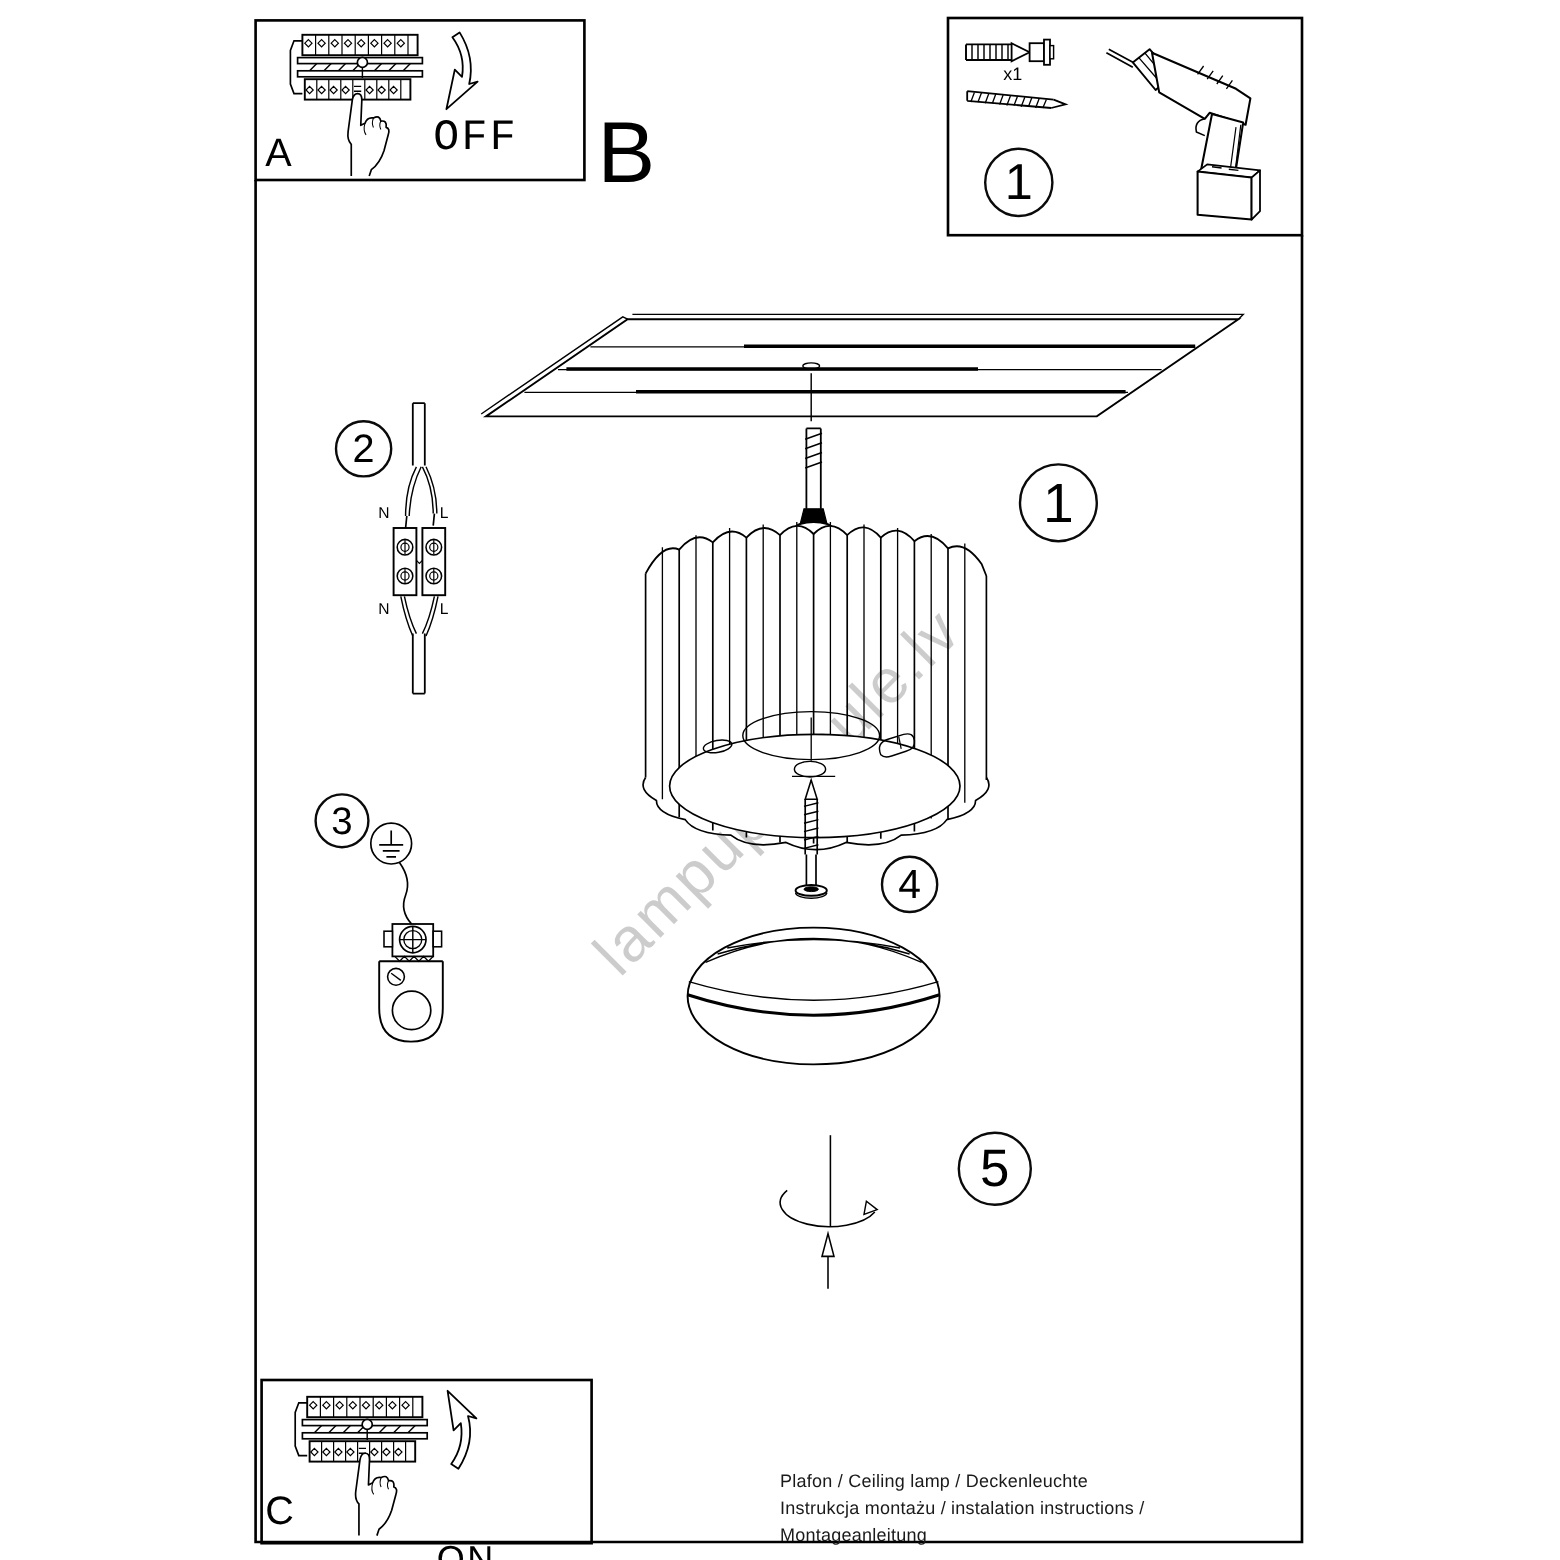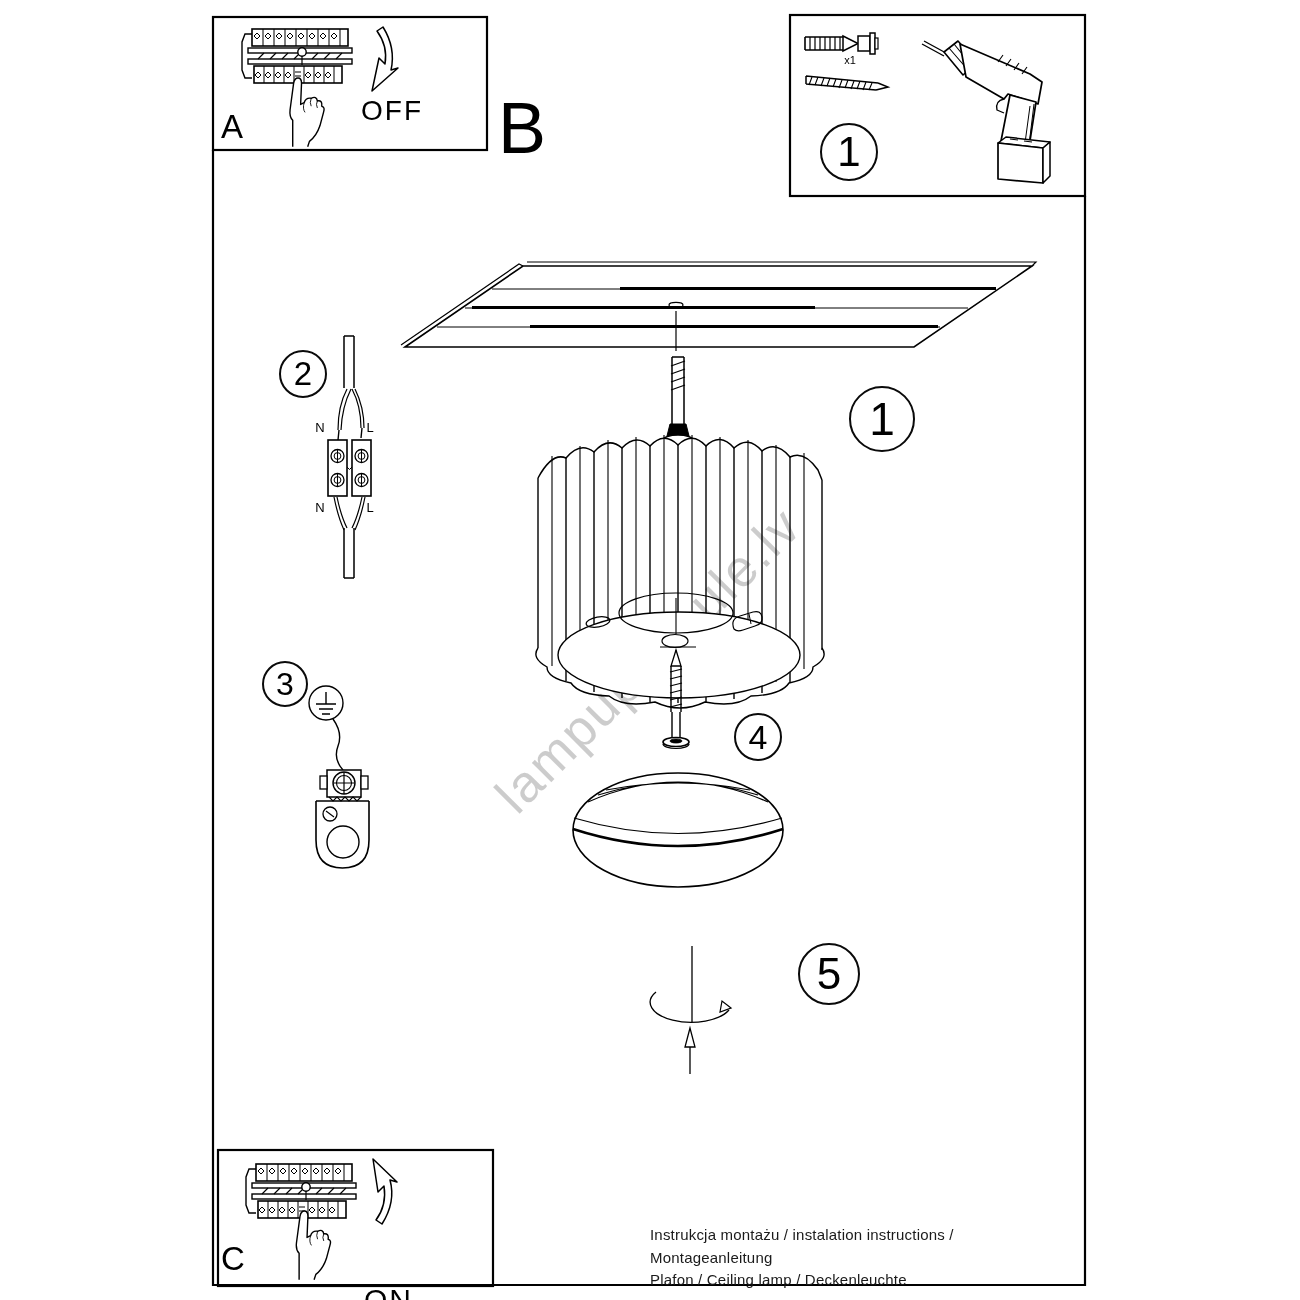--- a/index.html
+++ b/index.html
@@ -7,23 +7,23 @@
         font-family:"Liberation Sans", sans-serif;color:#000;}
   #art{position:absolute;left:0;top:0;z-index:2;}
   .txt{position:absolute;z-index:3;line-height:1;white-space:nowrap;}
   .watermark{position:absolute;z-index:1;left:318px;top:630px;width:660px;text-align:center;
              transform:rotate(-45deg);font-size:52px;letter-spacing:2px;color:rgba(0,0,0,0.20);}
   .badge{position:absolute;z-index:3;border:2px solid #0a0a0a;border-radius:50%;
          display:flex;align-items:center;justify-content:center;background:transparent;}
   .lblA{left:221px;top:110px;font-size:33px;}
   .lblB{left:498px;top:92px;font-size:72px;}
   .lblC{left:221px;top:1242px;font-size:33px;}
-  .off{left:361px;top:97px;font-size:28px;letter-spacing:2px;}
+  .off{left:361px;top:97px;font-size:36px;letter-spacing:2px;font-family:Liberation Mono, monospace;}
   .on{left:364px;top:1285px;font-size:30px;letter-spacing:2px;}
-  .x1{left:836px;top:55px;width:28px;text-align:center;font-size:11px;}
+  .x1{left:836px;top:55px;width:28px;font-size:15px;}
   .wl{font-size:13px;width:16px;text-align:center;}
   .footer{left:650px;top:1224px;font-size:15px;line-height:1.5;letter-spacing:.2px;color:#1a1a1a;white-space:normal;width:430px;}
 </style>
 </head>
 <body>
 
 <div id="page">
 
   <div class="watermark">lampupasaule.lv</div>
 
@@ -225,16 +225,16 @@
   <div class="badge" style="left:798px;top:943px;width:58px;height:58px;font-size:44px;">
       <span>5</span>
     </div>
 
   <div class="txt wl" style="left:312px;top:421px;">N</div>
   <div class="txt wl" style="left:362px;top:421px;">L</div>
   <div class="txt wl" style="left:312px;top:501px;">N</div>
   <div class="txt wl" style="left:362px;top:501px;">L</div>
 
   <div class="txt footer">
+    <div>Plafon / Ceiling lamp / Deckenleuchte</div>
     <div>Instrukcja montażu / instalation instructions / Montageanleitung</div>
-    <div>Plafon / Ceiling lamp / Deckenleuchte</div>
   </div>
 </div>
 
 </body></html>

